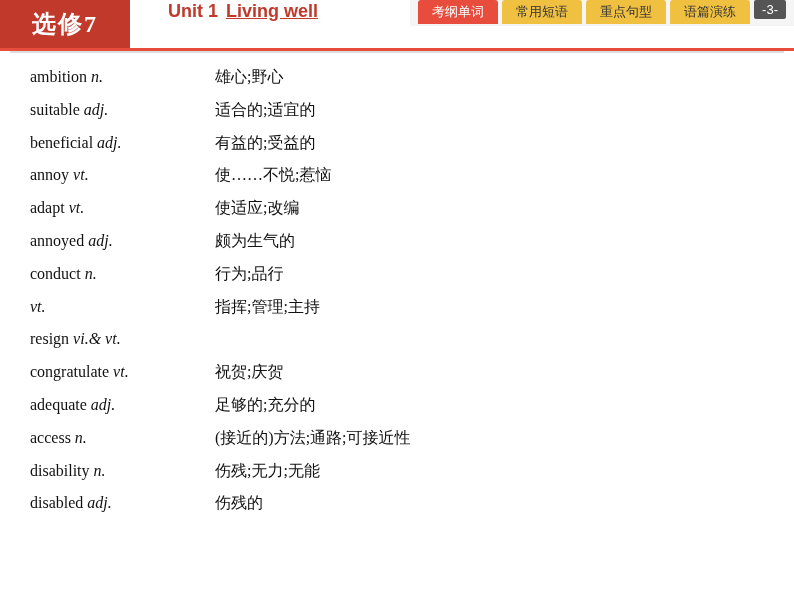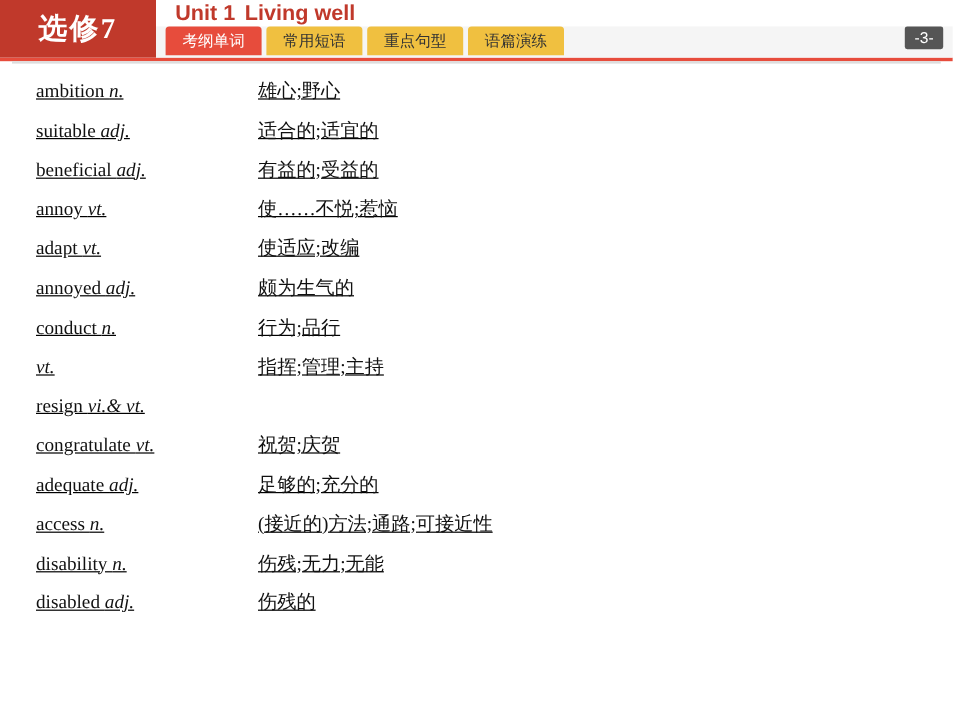--- a/index.html
+++ b/index.html
@@ -25,22 +25,23 @@
       font-weight: bold;
       width: 130px;
       display: flex;
       align-items: center;
       justify-content: center;
       letter-spacing: 2px;
     }
     .header-right {
       flex: 1;
       display: flex;
-      flex-direction: column;
+      flex-direction: row;
       justify-content: space-between;
+      padding-left: 22px;
     }
     .header-title {
       background: #fff;
       padding: 4px 16px;
       font-size: 18px;
       font-weight: bold;
       color: #c0392b;
       display: flex;
       align-items: center;
       gap: 8px;
@@ -101,21 +102,20 @@
     
     .vocab-table {
       padding: 8px 30px 4px 30px;
     }
     .vocab-row {
       display: flex;
       align-items: flex-start;
       padding: 4px 0;
       font-size: 16px;
       line-height: 1.55;
-      text-decoration: underline;
     }
     .word-cell {
       width: 185px;
       min-width: 185px;
       font-family: "Times New Roman", Times, serif;
       font-size: 16px;
       color: #111;
     }
     .word-cell .word {
       font-style: normal;
@@ -131,21 +131,21 @@
     }
   </style>
 </head>
 <body>
 
 <div class="header">
   <div class="header-left">选修7</div>
   <div class="header-right">
     <div class="header-title">
       <span style="font-family:Arial,sans-serif;">Unit 1</span>
-      <span style="font-family:Arial,sans-serif;">Living well</span>
+      <span style="font-family:Arial,sans-serif;text-decoration:underline;">Living well</span>
     </div>
     <div class="header-tabs">
       <div class="tab active">考纲单词</div>
       <div class="tab">常用短语</div>
       <div class="tab">重点句型</div>
       <div class="tab">语篇演练</div>
       <div class="page-num">-3-</div>
     </div>
   </div>
 </div>

